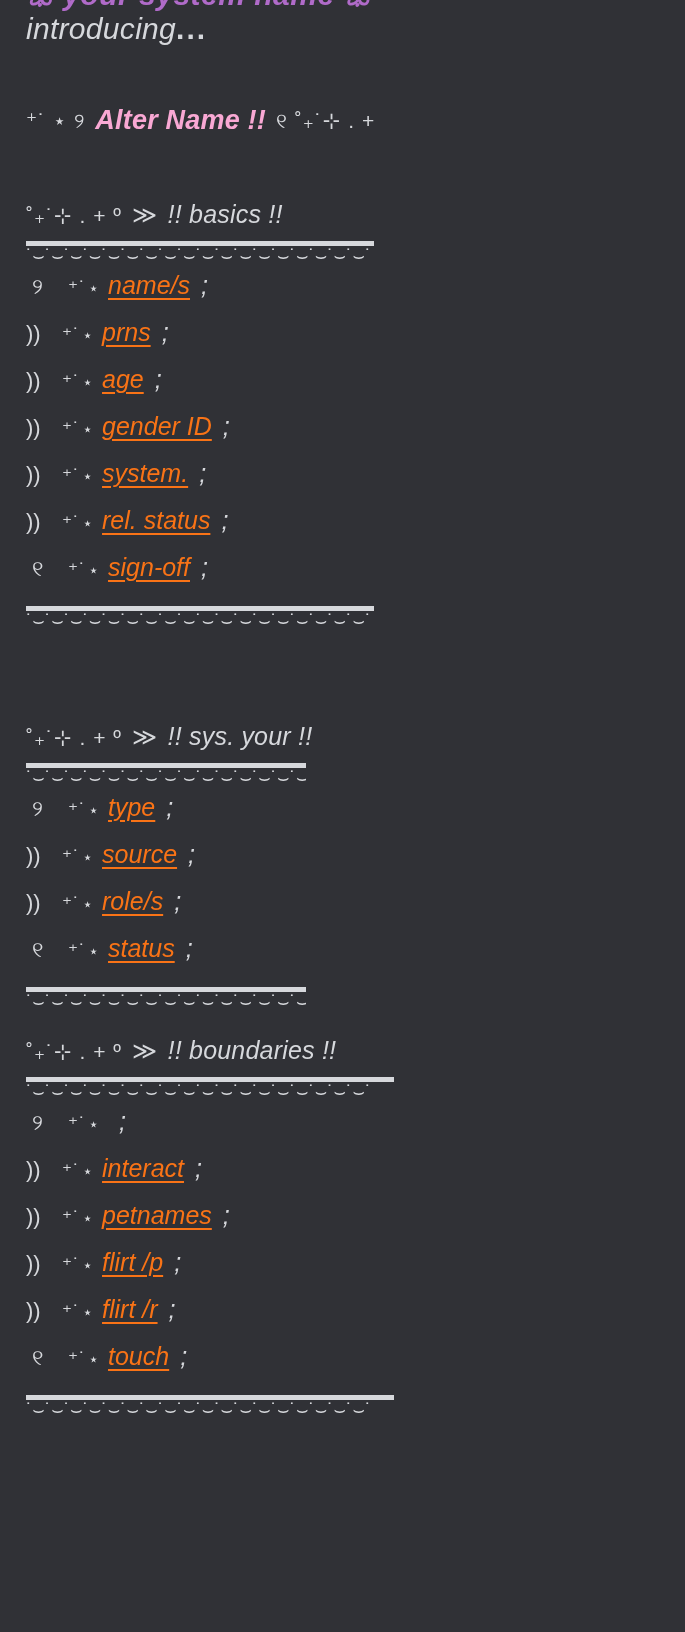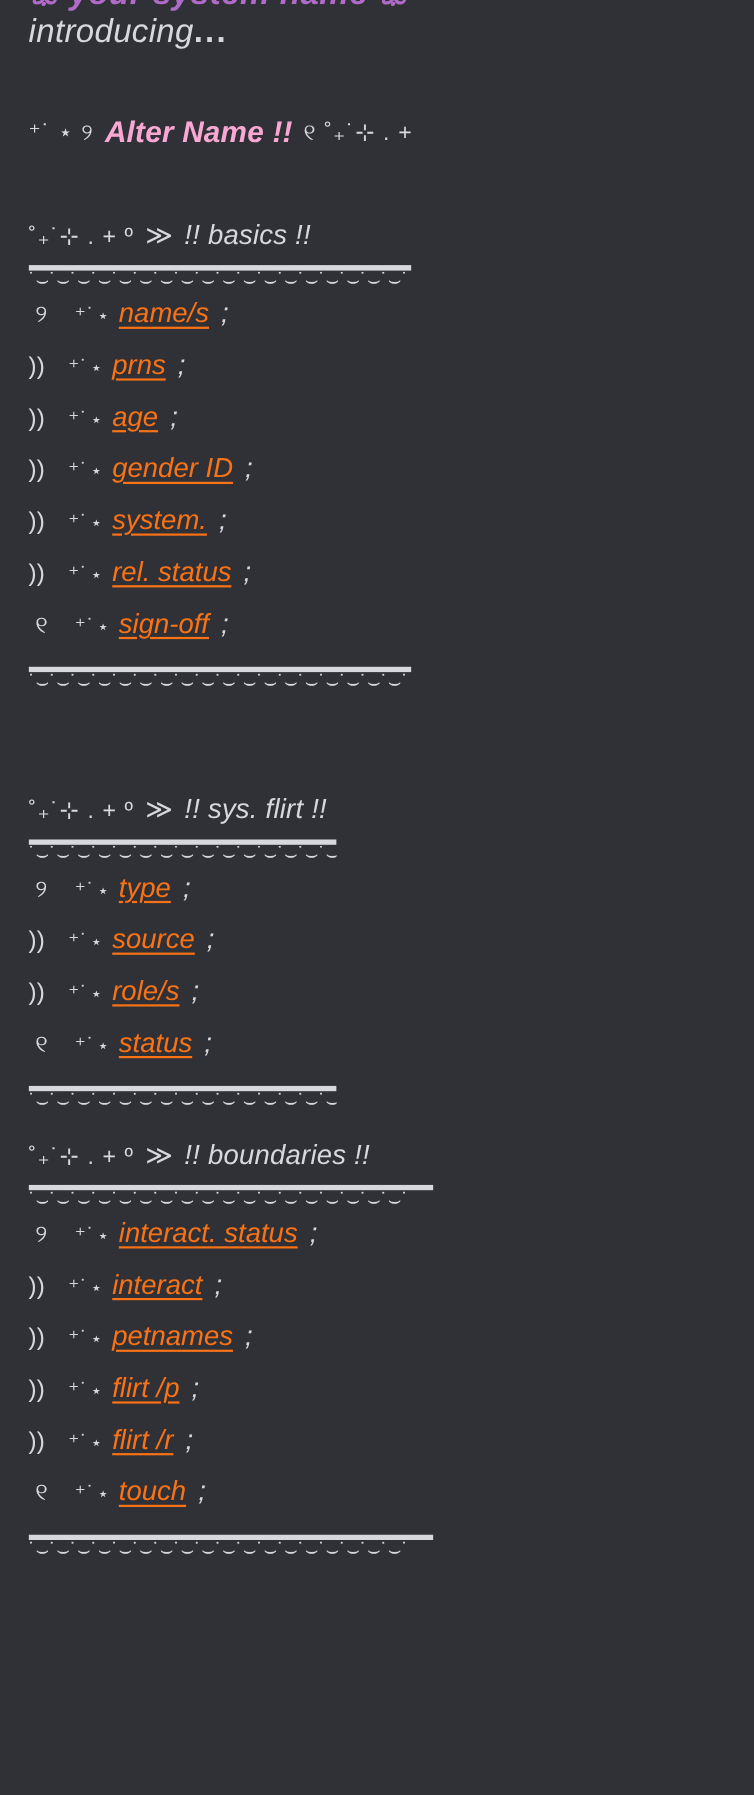--- a/index.html
+++ b/index.html
@@ -263,21 +263,21 @@
           <span class="item-label">sign-off</span>
           <span class="item-semi">;</span>
         </li>
       </ul>
       <div class="divider divider-w1">
         <span class="bar"></span>
         <span class="scallop">˙⌣˙⌣˙⌣˙⌣˙⌣˙⌣˙⌣˙⌣˙⌣˙⌣˙⌣˙⌣˙⌣˙⌣˙⌣˙⌣˙⌣˙⌣˙</span>
       </div>
     </div>
   <div class="section section-sysinfo">
-      <div class="section-header"><span class="hdr-deco">˚₊˙⊹ . + º</span> <span class="hdr-arrow">≫</span> <span class="hdr-title">!! sys. flirt !!</span></div>
+      <div class="section-header"><span class="hdr-deco">˚₊˙⊹ . + º</span> <span class="hdr-arrow">≫</span> <span class="hdr-title">!! sys. your !!</span></div>
       <div class="divider divider-w2">
         <span class="bar"></span>
         <span class="scallop">˙⌣˙⌣˙⌣˙⌣˙⌣˙⌣˙⌣˙⌣˙⌣˙⌣˙⌣˙⌣˙⌣˙⌣˙⌣˙⌣˙⌣˙⌣˙</span>
       </div>
       <ul class="item-list">
         <li class="item">
           <span class="item-lead first">୨</span>
           <span class="item-spark">⁺˙</span>
           <span class="item-star">⋆</span>
           <span class="item-label">type</span>
@@ -314,21 +314,20 @@
       <div class="section-header"><span class="hdr-deco">˚₊˙⊹ . + º</span> <span class="hdr-arrow">≫</span> <span class="hdr-title">!! boundaries !!</span></div>
       <div class="divider divider-w3">
         <span class="bar"></span>
         <span class="scallop">˙⌣˙⌣˙⌣˙⌣˙⌣˙⌣˙⌣˙⌣˙⌣˙⌣˙⌣˙⌣˙⌣˙⌣˙⌣˙⌣˙⌣˙⌣˙</span>
       </div>
       <ul class="item-list">
         <li class="item">
           <span class="item-lead first">୨</span>
           <span class="item-spark">⁺˙</span>
           <span class="item-star">⋆</span>
-          <span class="item-label">interact. status</span>
           <span class="item-semi">;</span>
         </li>
         <li class="item">
           <span class="item-lead">))</span>
           <span class="item-spark">⁺˙</span>
           <span class="item-star">⋆</span>
           <span class="item-label">interact</span>
           <span class="item-semi">;</span>
         </li>
         <li class="item">

